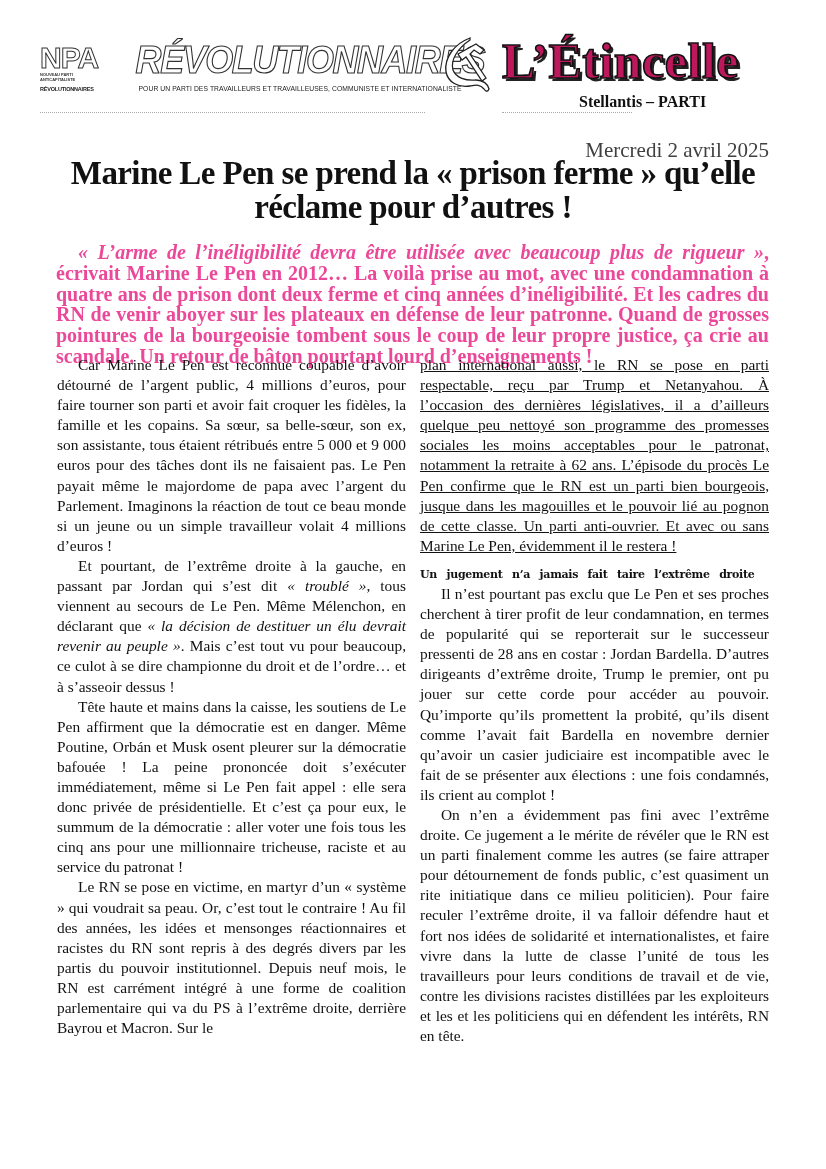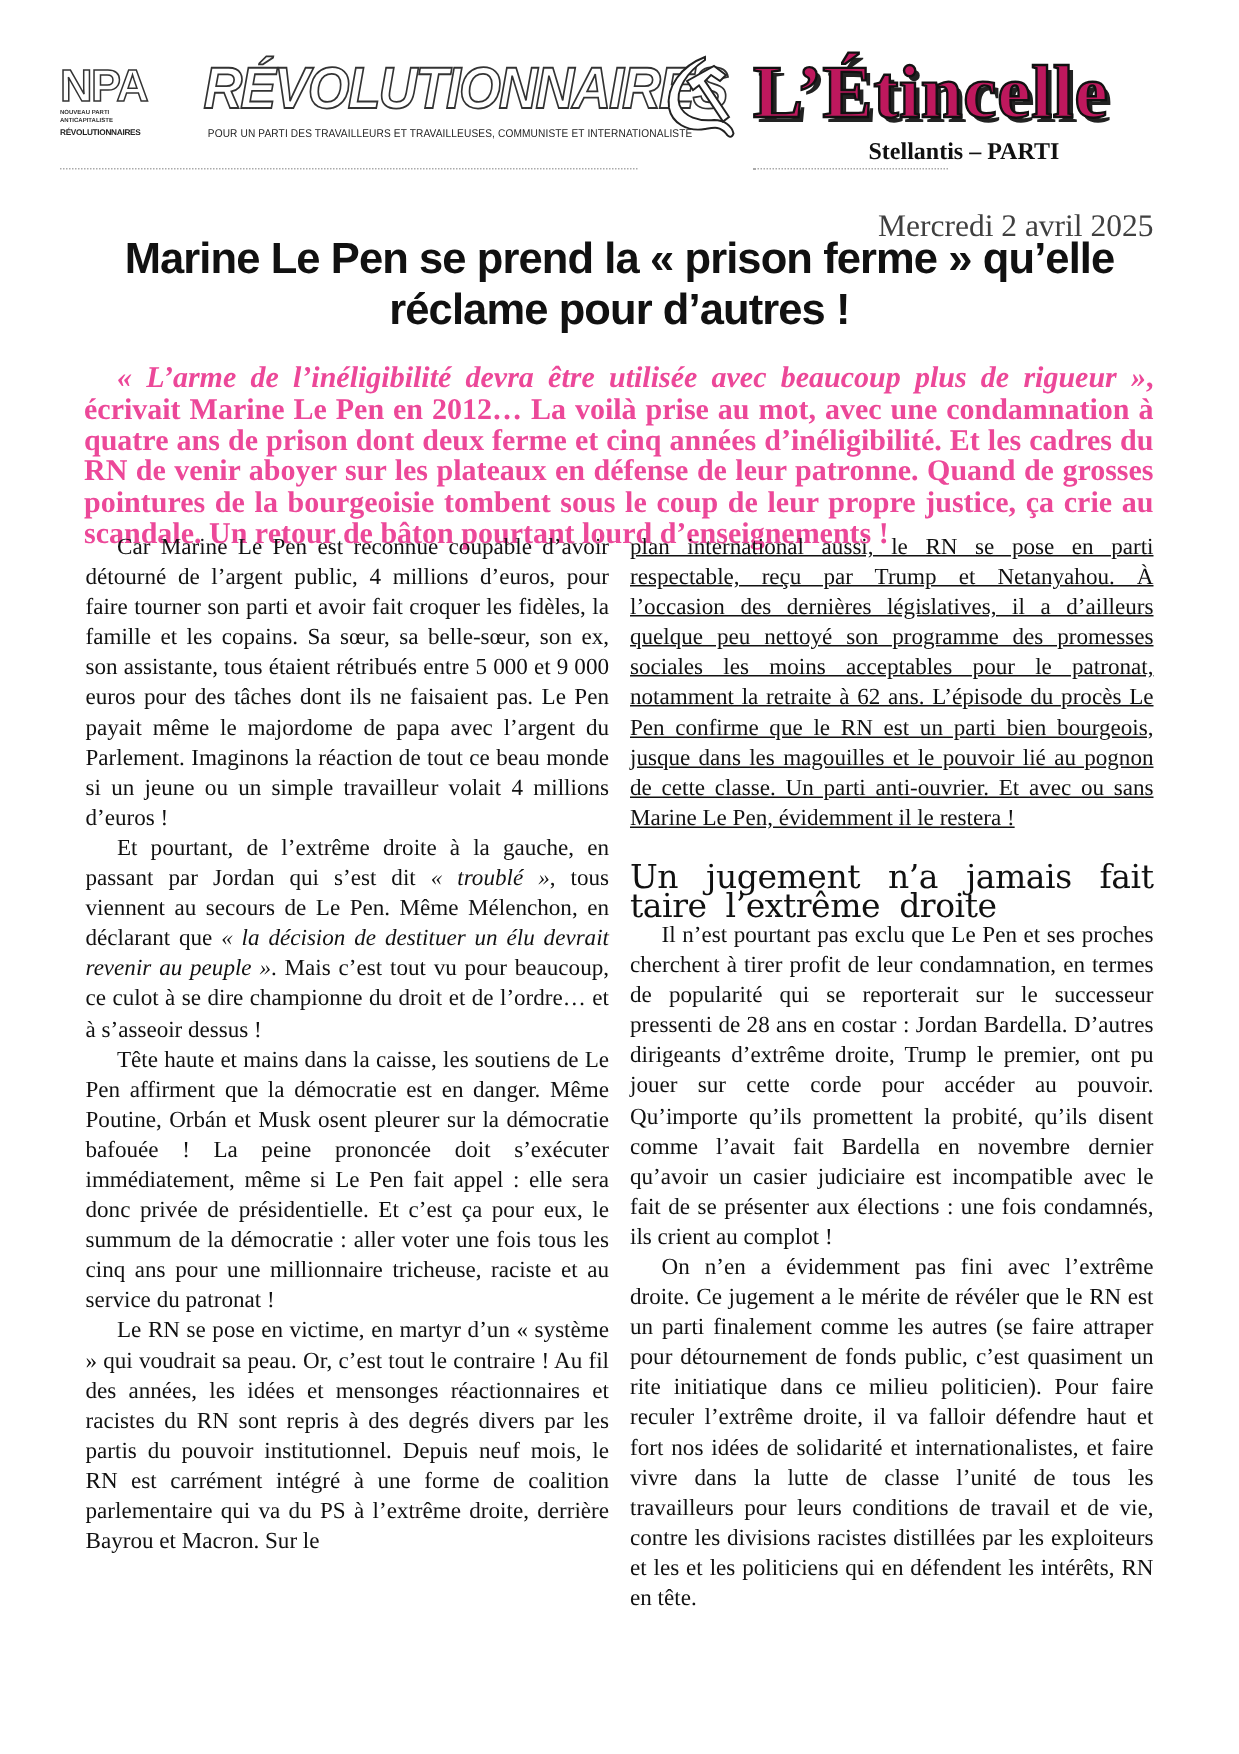--- a/index.html
+++ b/index.html
@@ -17,31 +17,31 @@
 
     .dotline { position: absolute; top: 82px; height: 0; border-top: 1px dotted #aaa; }
     .dotline.l { left: 2px; width: 385px; }
     .dotline.r { left: 464px; width: 130px; }
 
     .sickle { position: absolute; left: 398px; top: 4px; width: 62px; height: 62px; }
     .etincelle { position: absolute; left: 464px; top: 2px; font-family: "Liberation Serif", serif; font-weight: bold; font-size: 50px; line-height: 58px; color: #be185d; -webkit-text-stroke: 1.6px #111; text-shadow: 3px 3px 0 #222; letter-spacing: 0.5px; white-space: nowrap; }
     .stellantis { position: absolute; left: 541px; top: 63px; font-family: "Liberation Serif", serif; font-weight: bold; font-size: 16px; color: #111; white-space: nowrap; }
 
     .date { position: absolute; top: 138px; right: 57px; font-size: 21px; color: #404040; }
-    .title { position: absolute; top: 156px; left: 40px; width: 746px; text-align: center; font-family: Liberation Sans, sans-serif; font-weight: bold; font-size: 29px; line-height: 34px; letter-spacing: -0.6px; color: #111; }
+    .title { position: absolute; top: 156px; left: 40px; width: 746px; text-align: center; font-family: Liberation Serif, serif; font-weight: bold; font-size: 33px; line-height: 34px; letter-spacing: -0.6px; color: #111; }
 
     .lead { position: absolute; top: 242px; left: 56px; width: 713px; font-family: "Liberation Serif", serif; font-weight: bold; font-size: 20px; line-height: 20.8px; text-align: justify; text-indent: 22px; color: #ec4899; }
     .lead i { font-style: italic; }
 
     .col { position: absolute; top: 355px; width: 349px; font-size: 15.4px; line-height: 20.1px; text-align: justify; color: #111; }
     .col.left { left: 57px; }
     .col.right { left: 420px; }
     .col p { margin: 0; text-indent: 21px; }
     .col p.noind { text-indent: 0; text-decoration: underline; }
-    .col h2 { margin: 20px 0 0 0; font-family: "DejaVu Serif", serif; font-weight: normal; font-size: 22px; line-height: 19px; letter-spacing: -0.3px; }
+    .col h2 { margin: 9px 0 0 0; font-family: "DejaVu Serif", serif; font-weight: bold; font-size: 11px; line-height: 19px; letter-spacing: -0.3px; }
     .col.right h2 { text-align: justify; text-align-last: left; word-spacing: 6px; }
     .col i { font-style: italic; }
   </style>
 </head>
 <body>
 
 <header class="header">
   <div class="npa-logo">
     <div class="npa-big">NPA</div>
     <div class="npa-small">NOUVEAU PARTI</div>

